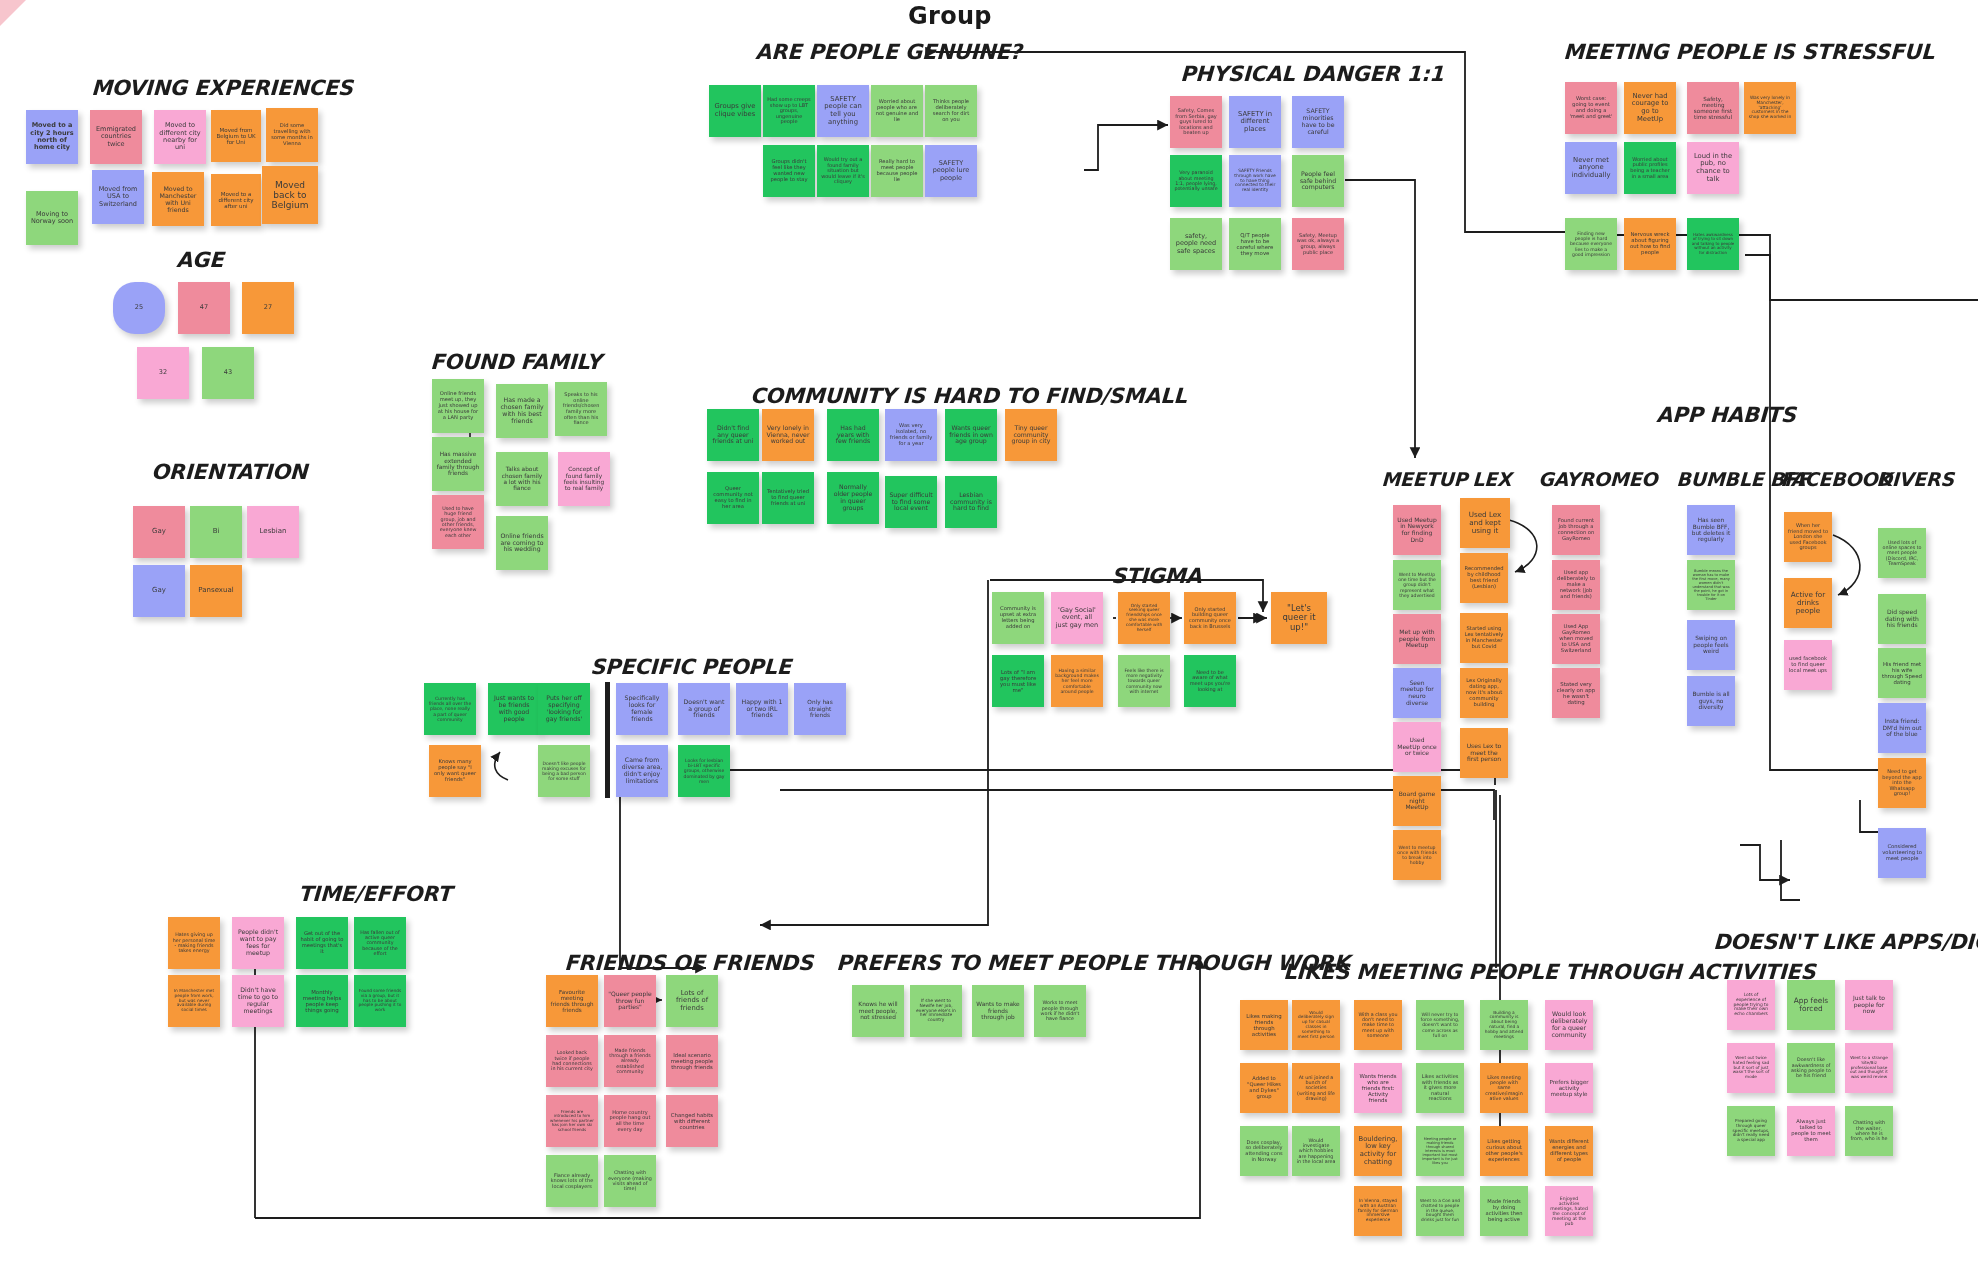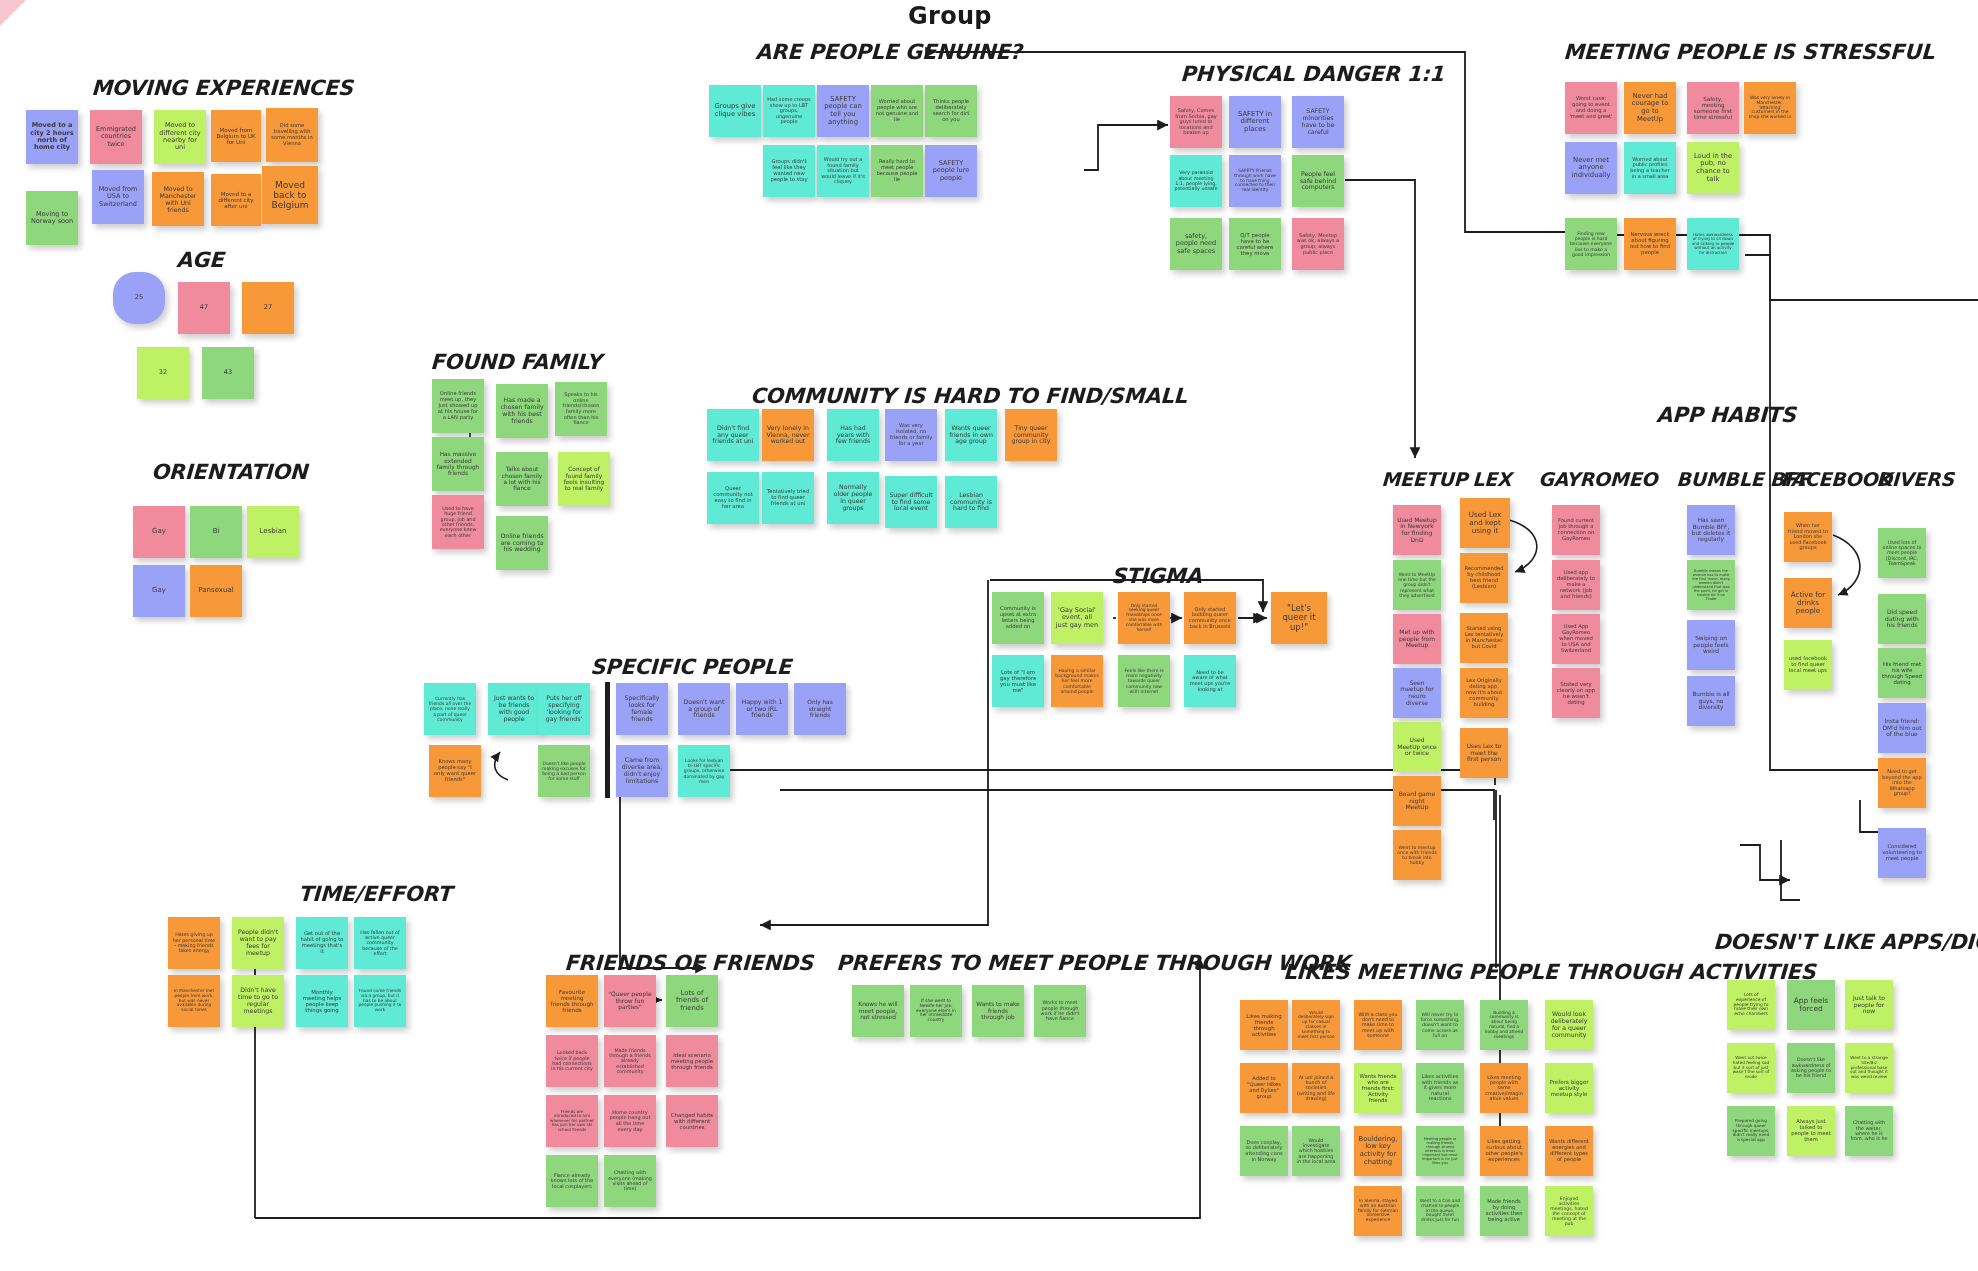--- a/index.html
+++ b/index.html
@@ -30,22 +30,22 @@
   .note{
     position:absolute;box-sizing:border-box;
     display:flex;align-items:center;justify-content:center;text-align:center;
     color:#3a3a3a;line-height:1.12;
     padding:3px 4px;
     box-shadow:3px 4px 6px rgba(0,0,0,.20);
     overflow:hidden;
     word-break:break-word;
     font-family:"DejaVu Sans","Liberation Sans",sans-serif;
   }
-  .c-yellow{background:#5eead4;}
-  .c-yellow2{background:#bef264;}
+  .c-yellow{background:#22c55e;}
+  .c-yellow2{background:#f9a8d4;}
   .c-orange{background:#f79839;}
   .c-pink{background:#ef8b9c;}
   .c-green{background:#8ed77c;}
   .c-blue{background:#9aa2f7;}
 
   svg.links{position:absolute;left:0;top:0;width:1978px;height:1271px;pointer-events:none;}
   .divider{position:absolute;background:#1d1d1d;}
 </style>
 </head>
 <body>
@@ -126,21 +126,21 @@
       <div class="note c-blue" style="left: 26px; top: 110px; width: 52px; height: 54px; font-size: 6.5px; font-weight: bold;">Moved to a city 2 hours north of home city</div>
       <div class="note c-pink" style="left: 90px; top: 110px; width: 52px; height: 54px; font-size: 6.5px;">Emmigrated countries twice</div>
       <div class="note c-yellow2" style="left: 154px; top: 110px; width: 52px; height: 54px; font-size: 6.5px;">Moved to different city nearby for uni</div>
       <div class="note c-orange" style="left: 211px; top: 110px; width: 50px; height: 52px; font-size: 5.5px;">Moved from Belgium to UK for Uni</div>
       <div class="note c-orange" style="left: 266px; top: 108px; width: 52px; height: 54px; font-size: 5.2px;">Did some travelling with some months in Vienna</div>
       <div class="note c-green" style="left: 26px; top: 168px; width: 52px; height: 54px; font-size: 6.5px; margin-top: 23px;">Moving to Norway soon</div>
       <div class="note c-blue" style="left: 92px; top: 170px; width: 52px; height: 54px; font-size: 6.5px;">Moved from USA to Switzerland</div>
       <div class="note c-orange" style="left: 152px; top: 172px; width: 52px; height: 54px; font-size: 6.3px;">Moved to Manchester with Uni friends</div>
       <div class="note c-orange" style="left: 211px; top: 174px; width: 50px; height: 52px; font-size: 5.5px;">Moved to a different city after uni</div>
       <div class="note c-orange" style="left: 262px; top: 166px; width: 56px; height: 58px; font-size: 9px;">Moved back to Belgium</div>
-      <div class="note c-blue" style="left: 113px; top: 272px; width: 52px; height: 52px; font-size: 6.5px; border-radius: 22px;">25</div>
+      <div class="note c-blue" style="left: 113px; top: 282px; width: 52px; height: 52px; font-size: 6.5px; border-radius: 22px;">25</div>
       <div class="note c-pink" style="left: 178px; top: 282px; width: 52px; height: 52px; font-size: 6.5px;">47</div>
       <div class="note c-orange" style="left: 242px; top: 282px; width: 52px; height: 52px; font-size: 6.5px;">27</div>
       <div class="note c-yellow2" style="left: 137px; top: 347px; width: 52px; height: 52px; font-size: 6.5px;">32</div>
       <div class="note c-green" style="left: 202px; top: 347px; width: 52px; height: 52px; font-size: 6.5px;">43</div>
       <div class="note c-pink" style="left: 133px; top: 506px; width: 52px; height: 52px; font-size: 7px;">Gay</div>
       <div class="note c-green" style="left: 190px; top: 506px; width: 52px; height: 52px; font-size: 7px;">Bi</div>
       <div class="note c-yellow2" style="left: 247px; top: 506px; width: 52px; height: 52px; font-size: 7px;">Lesbian</div>
       <div class="note c-blue" style="left: 133px; top: 565px; width: 52px; height: 52px; font-size: 7px;">Gay</div>
       <div class="note c-orange" style="left: 190px; top: 565px; width: 52px; height: 52px; font-size: 7px;">Pansexual</div>
       <div class="note c-green" style="left: 432px; top: 379px; width: 52px; height: 54px; font-size: 5.2px;">Online friends meet up, they just showed up at his house for a LAN party</div>

